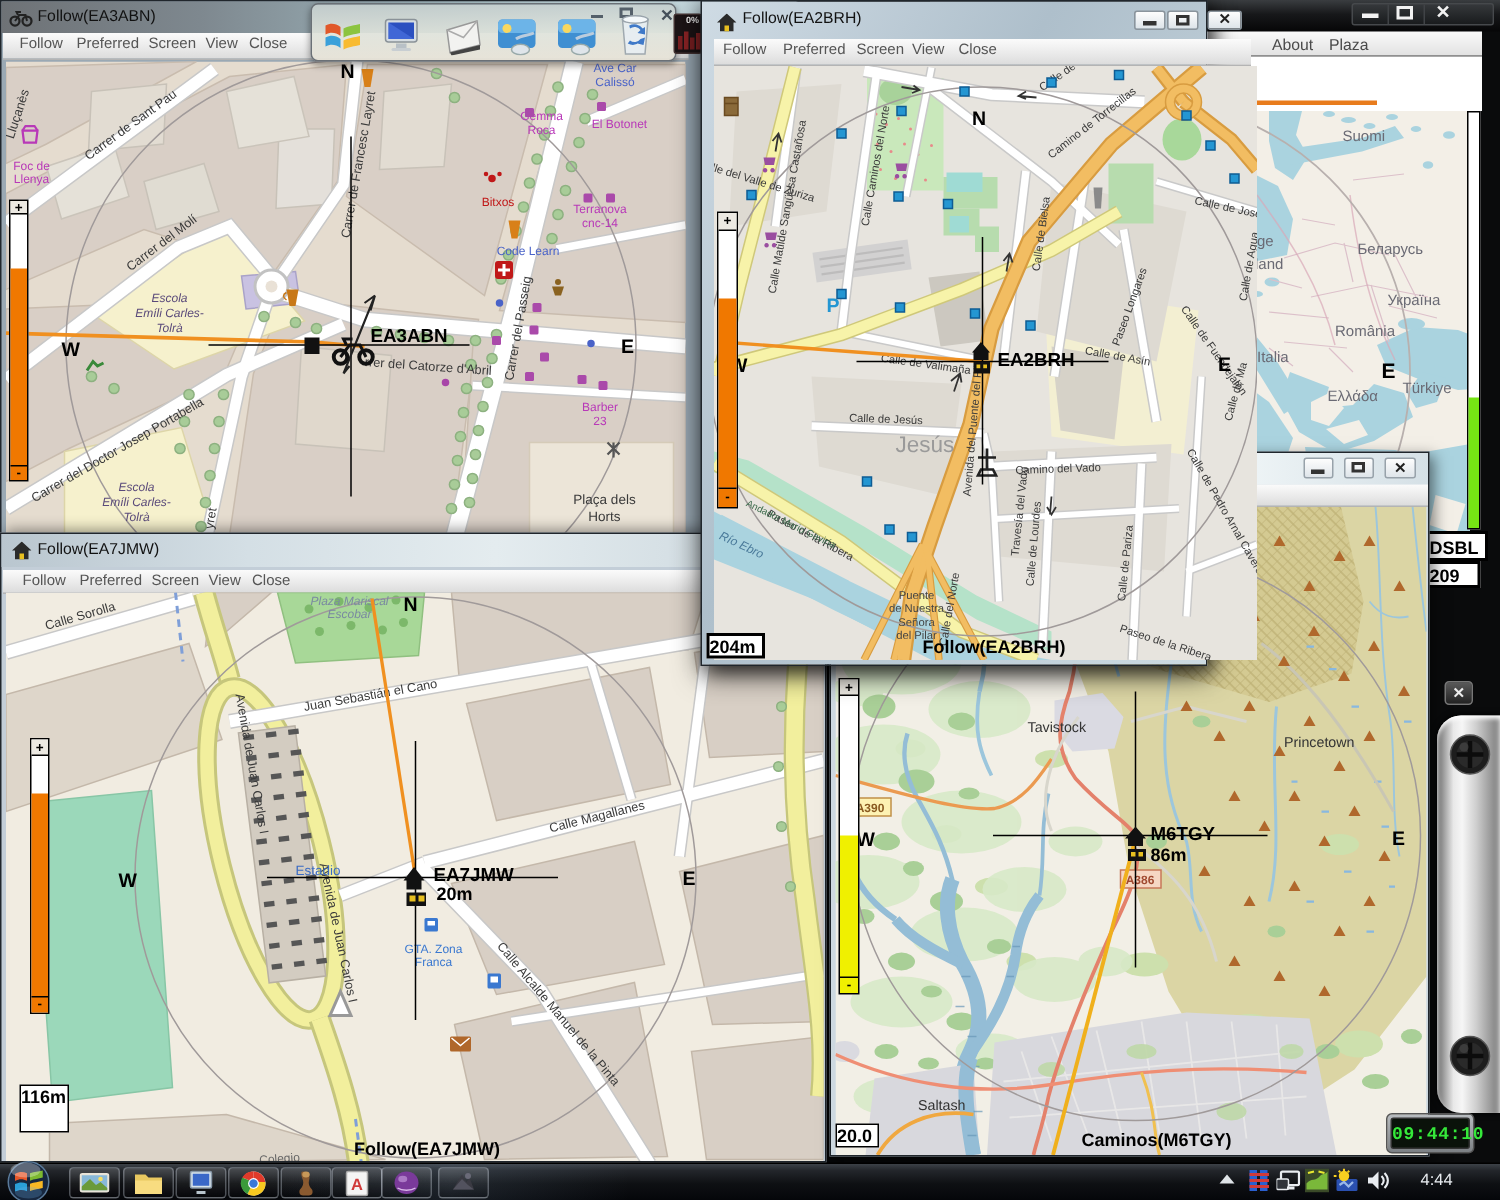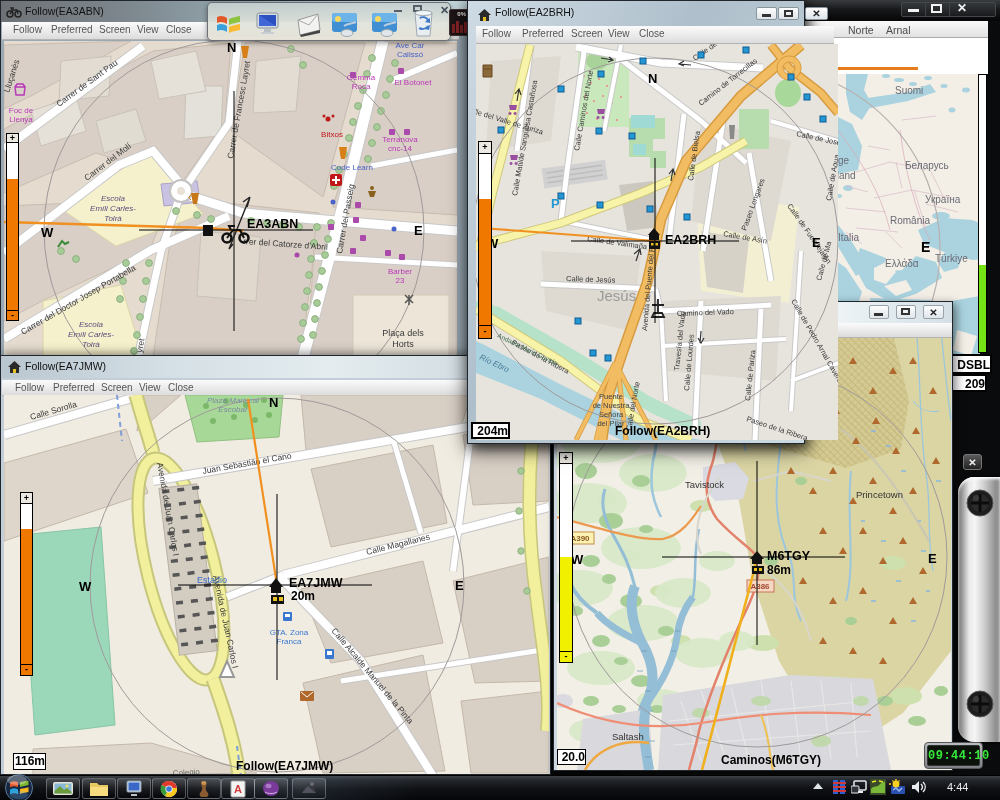--- a/index.html
+++ b/index.html
@@ -1,38 +1,38 @@
 <!DOCTYPE html>
 <html><head><meta charset="utf-8"><style>
 *{margin:0;padding:0;box-sizing:border-box}
 html,body{width:1000px;height:800px;overflow:hidden;background:#060708;font-family:"Liberation Sans",sans-serif}
 .a{position:absolute}
 .tbar{position:absolute;left:0;top:0;right:0;height:21px;font-size:10.5px;color:#111;white-space:nowrap}
 .tbar .t{position:absolute;left:24px;top:4px}
 .mbar{position:absolute;font-size:10px;color:#555;background:linear-gradient(#fbfbfb,#e9e9e9 60%,#dcdcdc);border-bottom:1px solid #b4b4b4;white-space:nowrap}
 .mbar span{position:absolute;top:2px}
-.lbox{position:absolute;background:#fff;border:1px solid #000;font-weight:bold;font-size:12px;color:#000;text-align:right;line-height:15px}
+.lbox{position:absolute;background:#fff;border:1px solid #000;font-weight:bold;font-size:12px;color:#000;text-align:left;line-height:15px}
 .tb{position:absolute;top:2px;width:34px;height:21px;background:linear-gradient(rgba(255,255,255,.16),rgba(255,255,255,.05) 50%,rgba(0,0,0,.12));border:1px solid rgba(200,210,220,.35);border-radius:3px;display:flex;align-items:center;justify-content:center}
 .wlab{position:absolute;font-weight:bold;font-size:12px;color:#000;white-space:nowrap}
 svg text{font-family:"Liberation Sans",sans-serif}
 </style></head>
 <body>
 
 <div class="a" style="left:620px;top:0;width:380px;height:778px;background:#0a0b0c"></div>
 <div class="a" style="left:620px;top:0;width:380px;height:21px;background:linear-gradient(#3a3d40,#17181a 45%,#060607)"></div>
 
 <div class="a" style="left:901px;top:2px;width:95px;height:15px;background:linear-gradient(#35383b,#191b1d);border:1px solid #46494c;border-radius:2px"></div>
 <div class="a" style="left:925px;top:3px;width:1px;height:13px;background:#404346"></div>
 <div class="a" style="left:949px;top:3px;width:1px;height:13px;background:#404346"></div>
 <div class="a" style="left:908px;top:9px;width:11px;height:3px;background:#f2f2f2"></div>
 <div class="a" style="left:931px;top:4px;width:11px;height:9px;border:2px solid #f2f2f2"></div>
 <div class="a" style="left:957px;top:3px;width:13px;height:11px;color:#f2f2f2;font-weight:bold;font-size:12px;line-height:11px">✕</div>
 <div class="a" style="left:640px;top:21px;width:348px;height:17px;background:linear-gradient(#fafafa,#e2e2e2);border-bottom:1px solid #aaa">
- <span class="a" style="left:208px;top:3px;font-size:10.5px;color:#4a4a4a">Norte</span>
- <span class="a" style="left:246px;top:3px;font-size:10.5px;color:#4a4a4a">Arnal</span>
+ <span class="a" style="left:208px;top:3px;font-size:10.5px;color:#4a4a4a">About</span>
+ <span class="a" style="left:246px;top:3px;font-size:10.5px;color:#4a4a4a">Plaza</span>
 </div>
 <div class="a" style="left:640px;top:38px;width:348px;height:36px;background:#fff"></div>
 <div class="a" style="left:640px;top:67px;width:278px;height:3px;background:#e87c1d"></div>
 
 <div class="a" id="eur" style="left:650px;top:74px;width:330px;height:318px">
  <svg width="330" height="318" viewBox="650 74 330 318">
  <rect x="650" y="74" width="330" height="318" fill="#f3efe7"></rect>
  <g fill="#aad3df">
   <polygon points="846,74 868,74 864,90 872,104 862,120 850,112 846,94"></polygon>
   <polygon points="828,112 852,124 862,146 858,170 838,174 824,150 822,128"></polygon>
@@ -552,21 +552,21 @@
   <text x="454" y="589" font-size="13">E</text>
   <text x="268" y="406" font-size="13">N</text>
  </g>
  </svg>
  
  <div class="a" style="left:16px;top:97px;width:13px;height:184px;background:#fff;border:1px solid #000">
   <div class="a" style="left:0;top:0;width:11px;height:11px;background:#ece9e2;border-bottom:1px solid #000;text-align:center;font-size:9px;font-weight:bold;line-height:10px">+</div>
   <div class="a" style="left:0;top:36px;width:11px;height:135px;background:#f07800"></div>
   <div class="a" style="left:0;bottom:0;width:11px;height:11px;background:#f07800;border-top:1px solid #000;text-align:center;font-size:9px;font-weight:bold;line-height:9px">-</div>
  </div>
- <div class="lbox" style="left:9px;bottom:4px;width:33px;height:17px">116m</div>
+ <div class="lbox" style="left:9px;bottom:19px;width:33px;height:32px">116m</div>
  <div class="wlab" style="left:232px;bottom:1px">Follow(EA7JMW)</div>
  </div>
 </div>
 
 <div class="a" id="wm6" style="left:553px;top:301px;width:400px;height:470px;background:#cdd8e0;border:1px solid #20262c;box-shadow:3px 3px 9px rgba(0,0,0,.5)">
  <div class="tbar" style="height:21px;background:linear-gradient(90deg,#c2cfd8,#dce6ec 40%,#eef4f6 70%,#d5e0e6)"></div>
  <div class="a" style="left:315px;top:3px;width:20px;height:14px;background:linear-gradient(#fdfdfd,#dfe5ea);border:1px solid #98a2aa;border-radius:2px"></div>
  <div class="a" style="left:320px;top:11px;width:9px;height:3px;background:#333"></div>
  <div class="a" style="left:342px;top:3px;width:20px;height:14px;background:linear-gradient(#fdfdfd,#dfe5ea);border:1px solid #98a2aa;border-radius:2px"></div>
  <div class="a" style="left:347px;top:6px;width:9px;height:7px;border:2px solid #333"></div>

